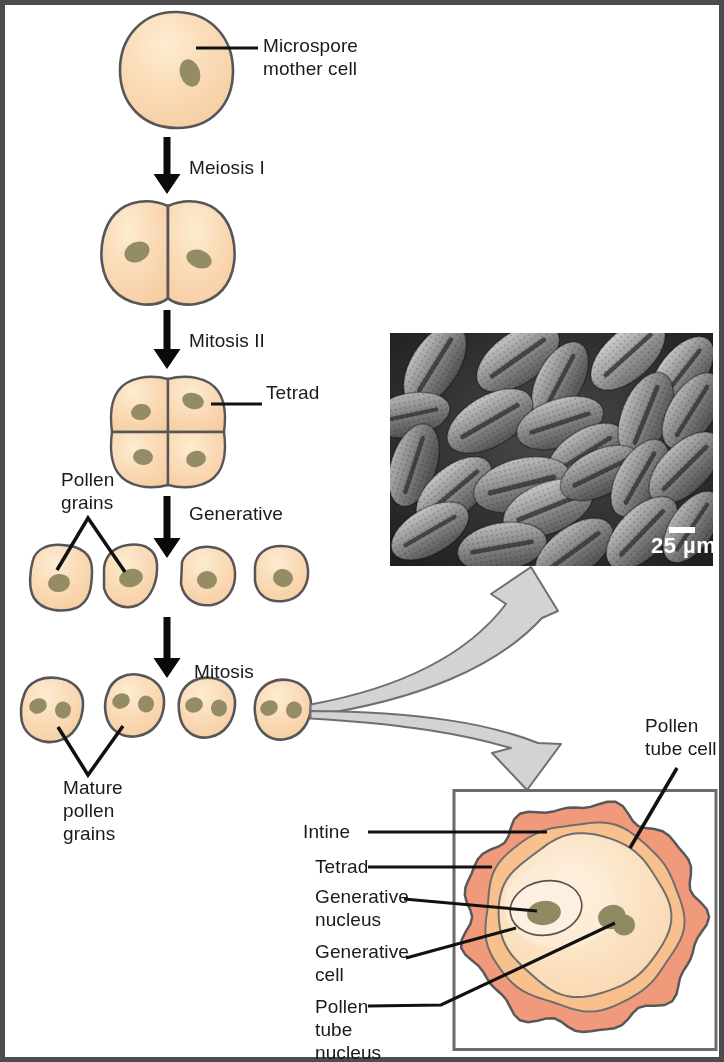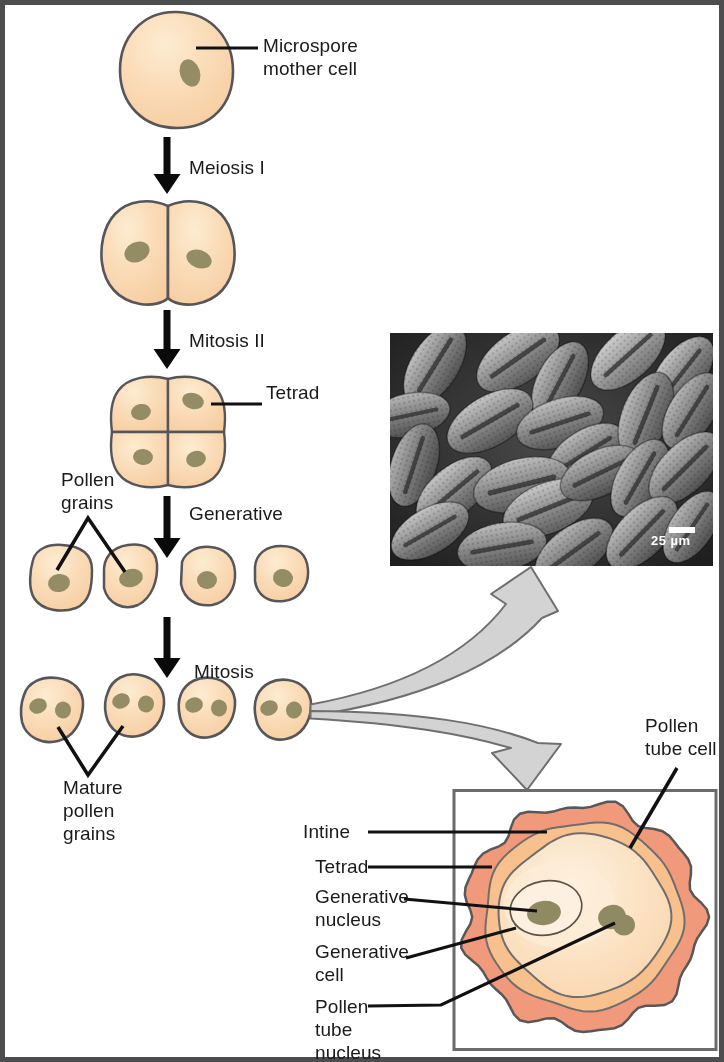--- a/index.html
+++ b/index.html
@@ -1,21 +1,21 @@
 <!DOCTYPE html>
 <html><head>
 <meta charset="utf-8">
 <style>
   html,body{margin:0;padding:0;background:#888;}
   .canvas{position:relative;width:724px;height:1062px;background:#ffffff;overflow:hidden;
           font-family:"Liberation Sans",sans-serif;}
   .canvas svg{position:absolute;left:0;top:0;}
   .label{position:absolute;font-size:19px;line-height:23px;color:#1a1a1a;
          white-space:pre-line;letter-spacing:0.1px;}
-  .scale-label{position:absolute;font-size:13px;font-weight:bold;color:#ffffff;
+  .scale-label{position:absolute;font-size:22px;font-weight:bold;color:#ffffff;
                letter-spacing:0.5px;white-space:pre;}
 </style>
 </head>
 <body>
 
 <div class="canvas">
 
 <svg width="724" height="1062" viewBox="0 0 724 1062">
   <defs>
     <radialGradient id="cellGrad" cx="40%" cy="28%" r="85%">

